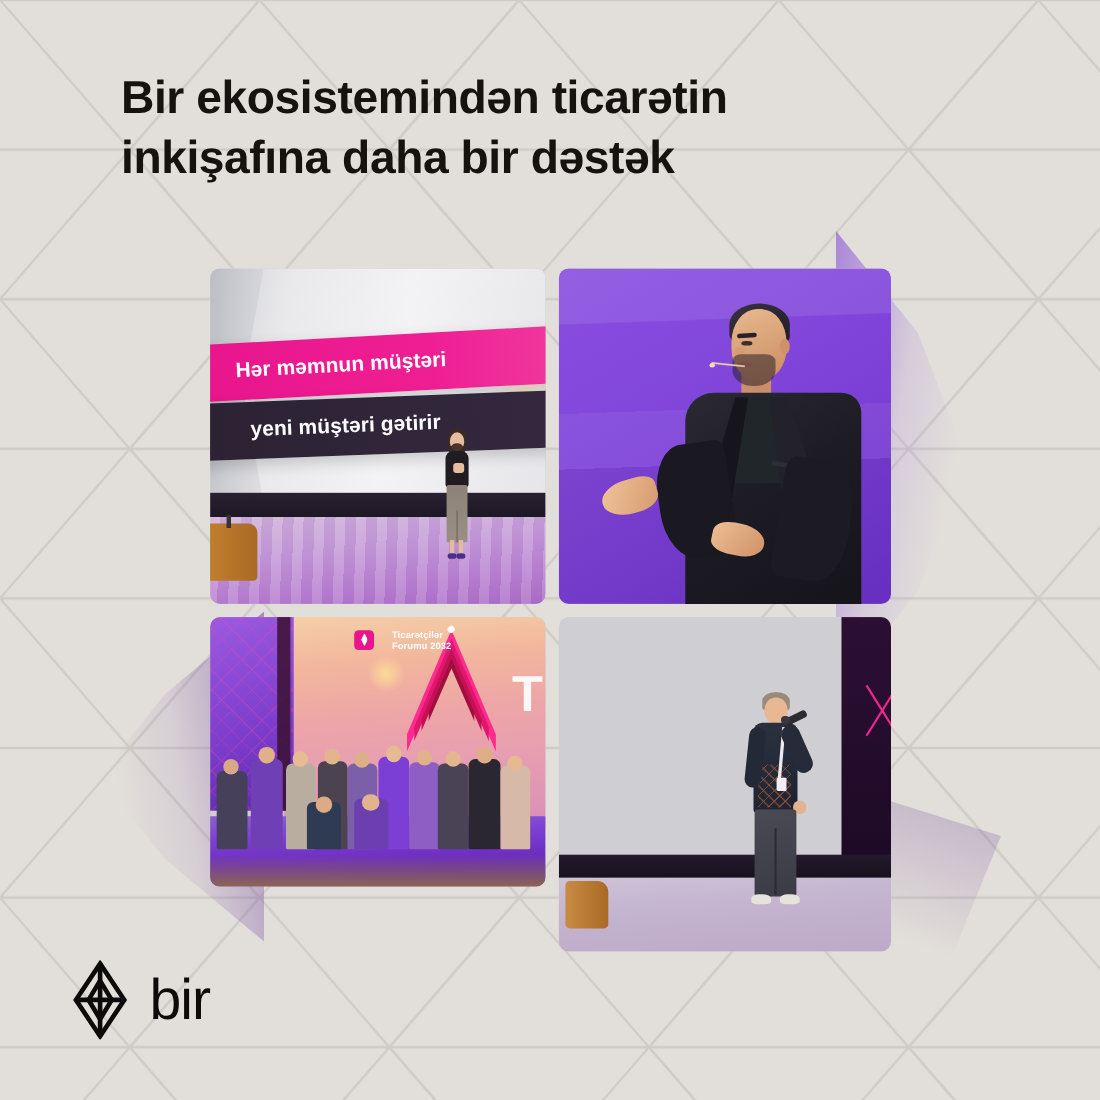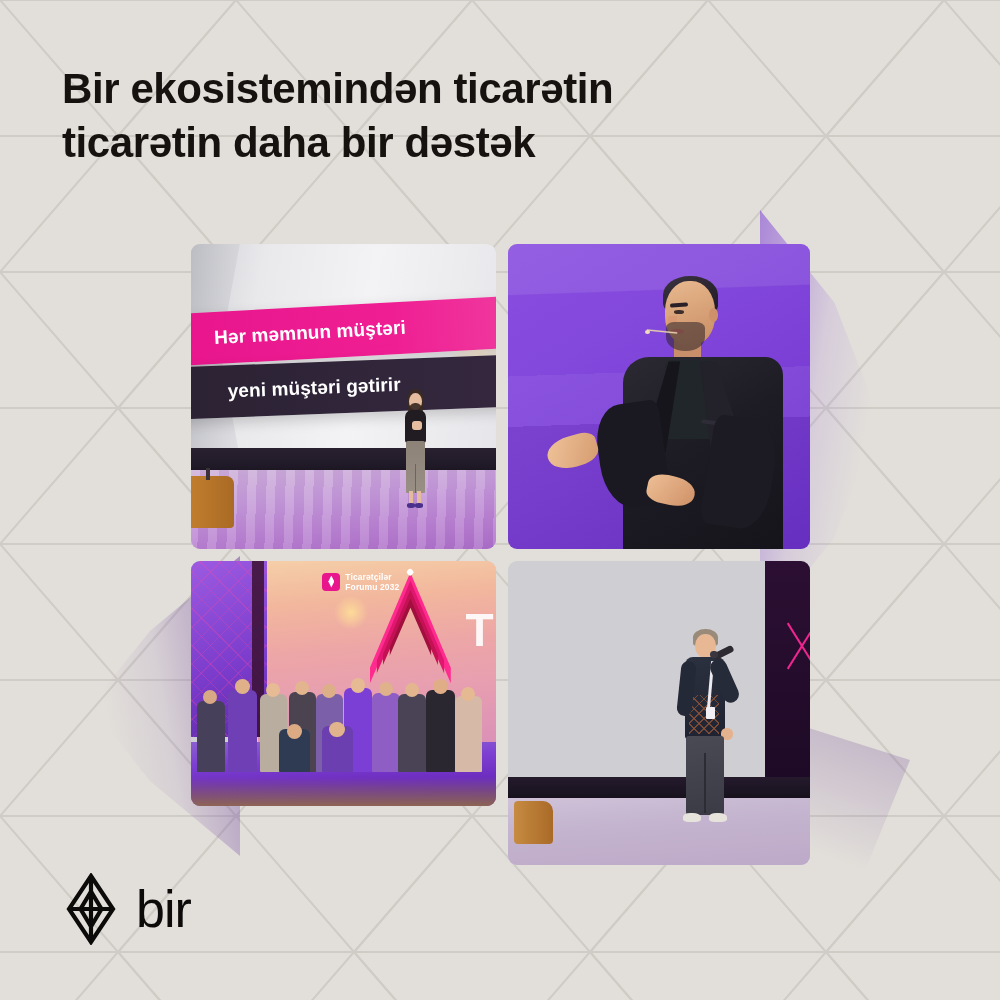--- a/index.html
+++ b/index.html
@@ -15,21 +15,21 @@
   .bg-lattice{position:absolute;inset:0;z-index:0;pointer-events:none;}
 
   
   .headline{
     position:absolute;left:62px;top:62px;z-index:6;
     width:740px;
     font-size:42px;line-height:1.28;
     font-weight:700;letter-spacing:-0.4px;
     color:#15120f;
   }
-  .headline .l{display:block;white-space:nowrap;}
+  .headline .l{display:block;white-space:nowrap;margin-left:48px;}
 
   
   .collage{position:absolute;left:191px;top:244px;width:619px;height:621px;z-index:4;}
   .ph{position:absolute;border-radius:9px;overflow:hidden;background:#cfcfd3;}
   .ph-tl{left:0;top:0;width:305px;height:305px;}
   .ph-tr{left:317px;top:0;width:302px;height:305px;}
   .ph-bl{left:0;top:317px;width:305px;height:245px;}
   .ph-br{left:317px;top:317px;width:302px;height:304px;}
 
   .inner{position:absolute;inset:0;}
@@ -119,21 +119,21 @@
   .p3-chev{position:absolute;left:47%;top:6%;width:34%;height:58%;}
   .p3-chev i{position:absolute;left:0;right:0;bottom:0;top:0;
      clip-path:polygon(50% 0,100% 86%,100% 100%,50% 16%,0 100%,0 86%);}
   .p3-chev i:nth-child(1){background:#ff2b8f;transform:scale(1.0);}
   .p3-chev i:nth-child(2){background:#e0176f;transform:scale(.84);}
   .p3-chev i:nth-child(3){background:#c41153;transform:scale(.68);}
   .p3-chev i:nth-child(4){background:#a00f3e;transform:scale(.52);}
   .p3-chevdot{position:absolute;left:62.5%;top:4%;width:2.4%;height:3.4%;background:#fff;
      border-radius:2px;transform:rotate(45deg);}
   .p3-T{position:absolute;right:1%;top:24%;font-size:46px;font-weight:700;color:#fff;opacity:.92;line-height:1;}
-  .p3-logo{position:absolute;left:27%;top:5.5%;display:flex;align-items:center;gap:5px;}
+  .p3-logo{position:absolute;left:27%;top:5.5%;display:flex;align-items:center;gap:16px;}
   .p3-logobox{width:18px;height:18px;border-radius:4px;background:#e8158c;position:relative;}
   .p3-logobox:after{content:"";position:absolute;left:6px;top:3px;width:6px;height:12px;
      background:#fff;clip-path:polygon(50% 0,100% 50%,50% 100%,0 50%);}
   .p3-logotxt{color:#fff;font-size:8.5px;font-weight:700;line-height:1.18;letter-spacing:.1px;}
   .p3-orn{position:absolute;left:0;top:0;width:25%;height:72%;
      background:linear-gradient(160deg,#9b5ae0,#7b3ccc 60%,#5e2aa8);}
   .p3-orn:after{content:"";position:absolute;inset:0;opacity:.5;
      background:
        repeating-linear-gradient(45deg,rgba(255,70,170,.55) 0 1px,rgba(0,0,0,0) 1px 13px),
        repeating-linear-gradient(-45deg,rgba(255,70,170,.45) 0 1px,rgba(0,0,0,0) 1px 13px);}
@@ -221,21 +221,21 @@
           <path d="M0 0 L118 -136"></path>
         </g>
       </pattern>
     </defs>
     <rect x="-40" y="-40" width="1090" height="1090" fill="#e2dfda"></rect>
     <rect x="-40" y="-40" width="1090" height="1090" fill="url(#tri)"></rect>
   </svg>
 
   <div class="headline">
     <span class="l">Bir ekosistemindən ticarətin</span>
-    <span class="l">ticarətin daha bir dəstək</span>
+    <span class="l">inkişafına daha bir dəstək</span>
   </div>
 
   <div class="bleed bleed-tr"></div>
   <div class="bleed bleed-bl"></div>
   <div class="bleed bleed-br"></div>
 
   <div class="collage">
 
     <div class="ph ph-tl">
       <div class="inner">

